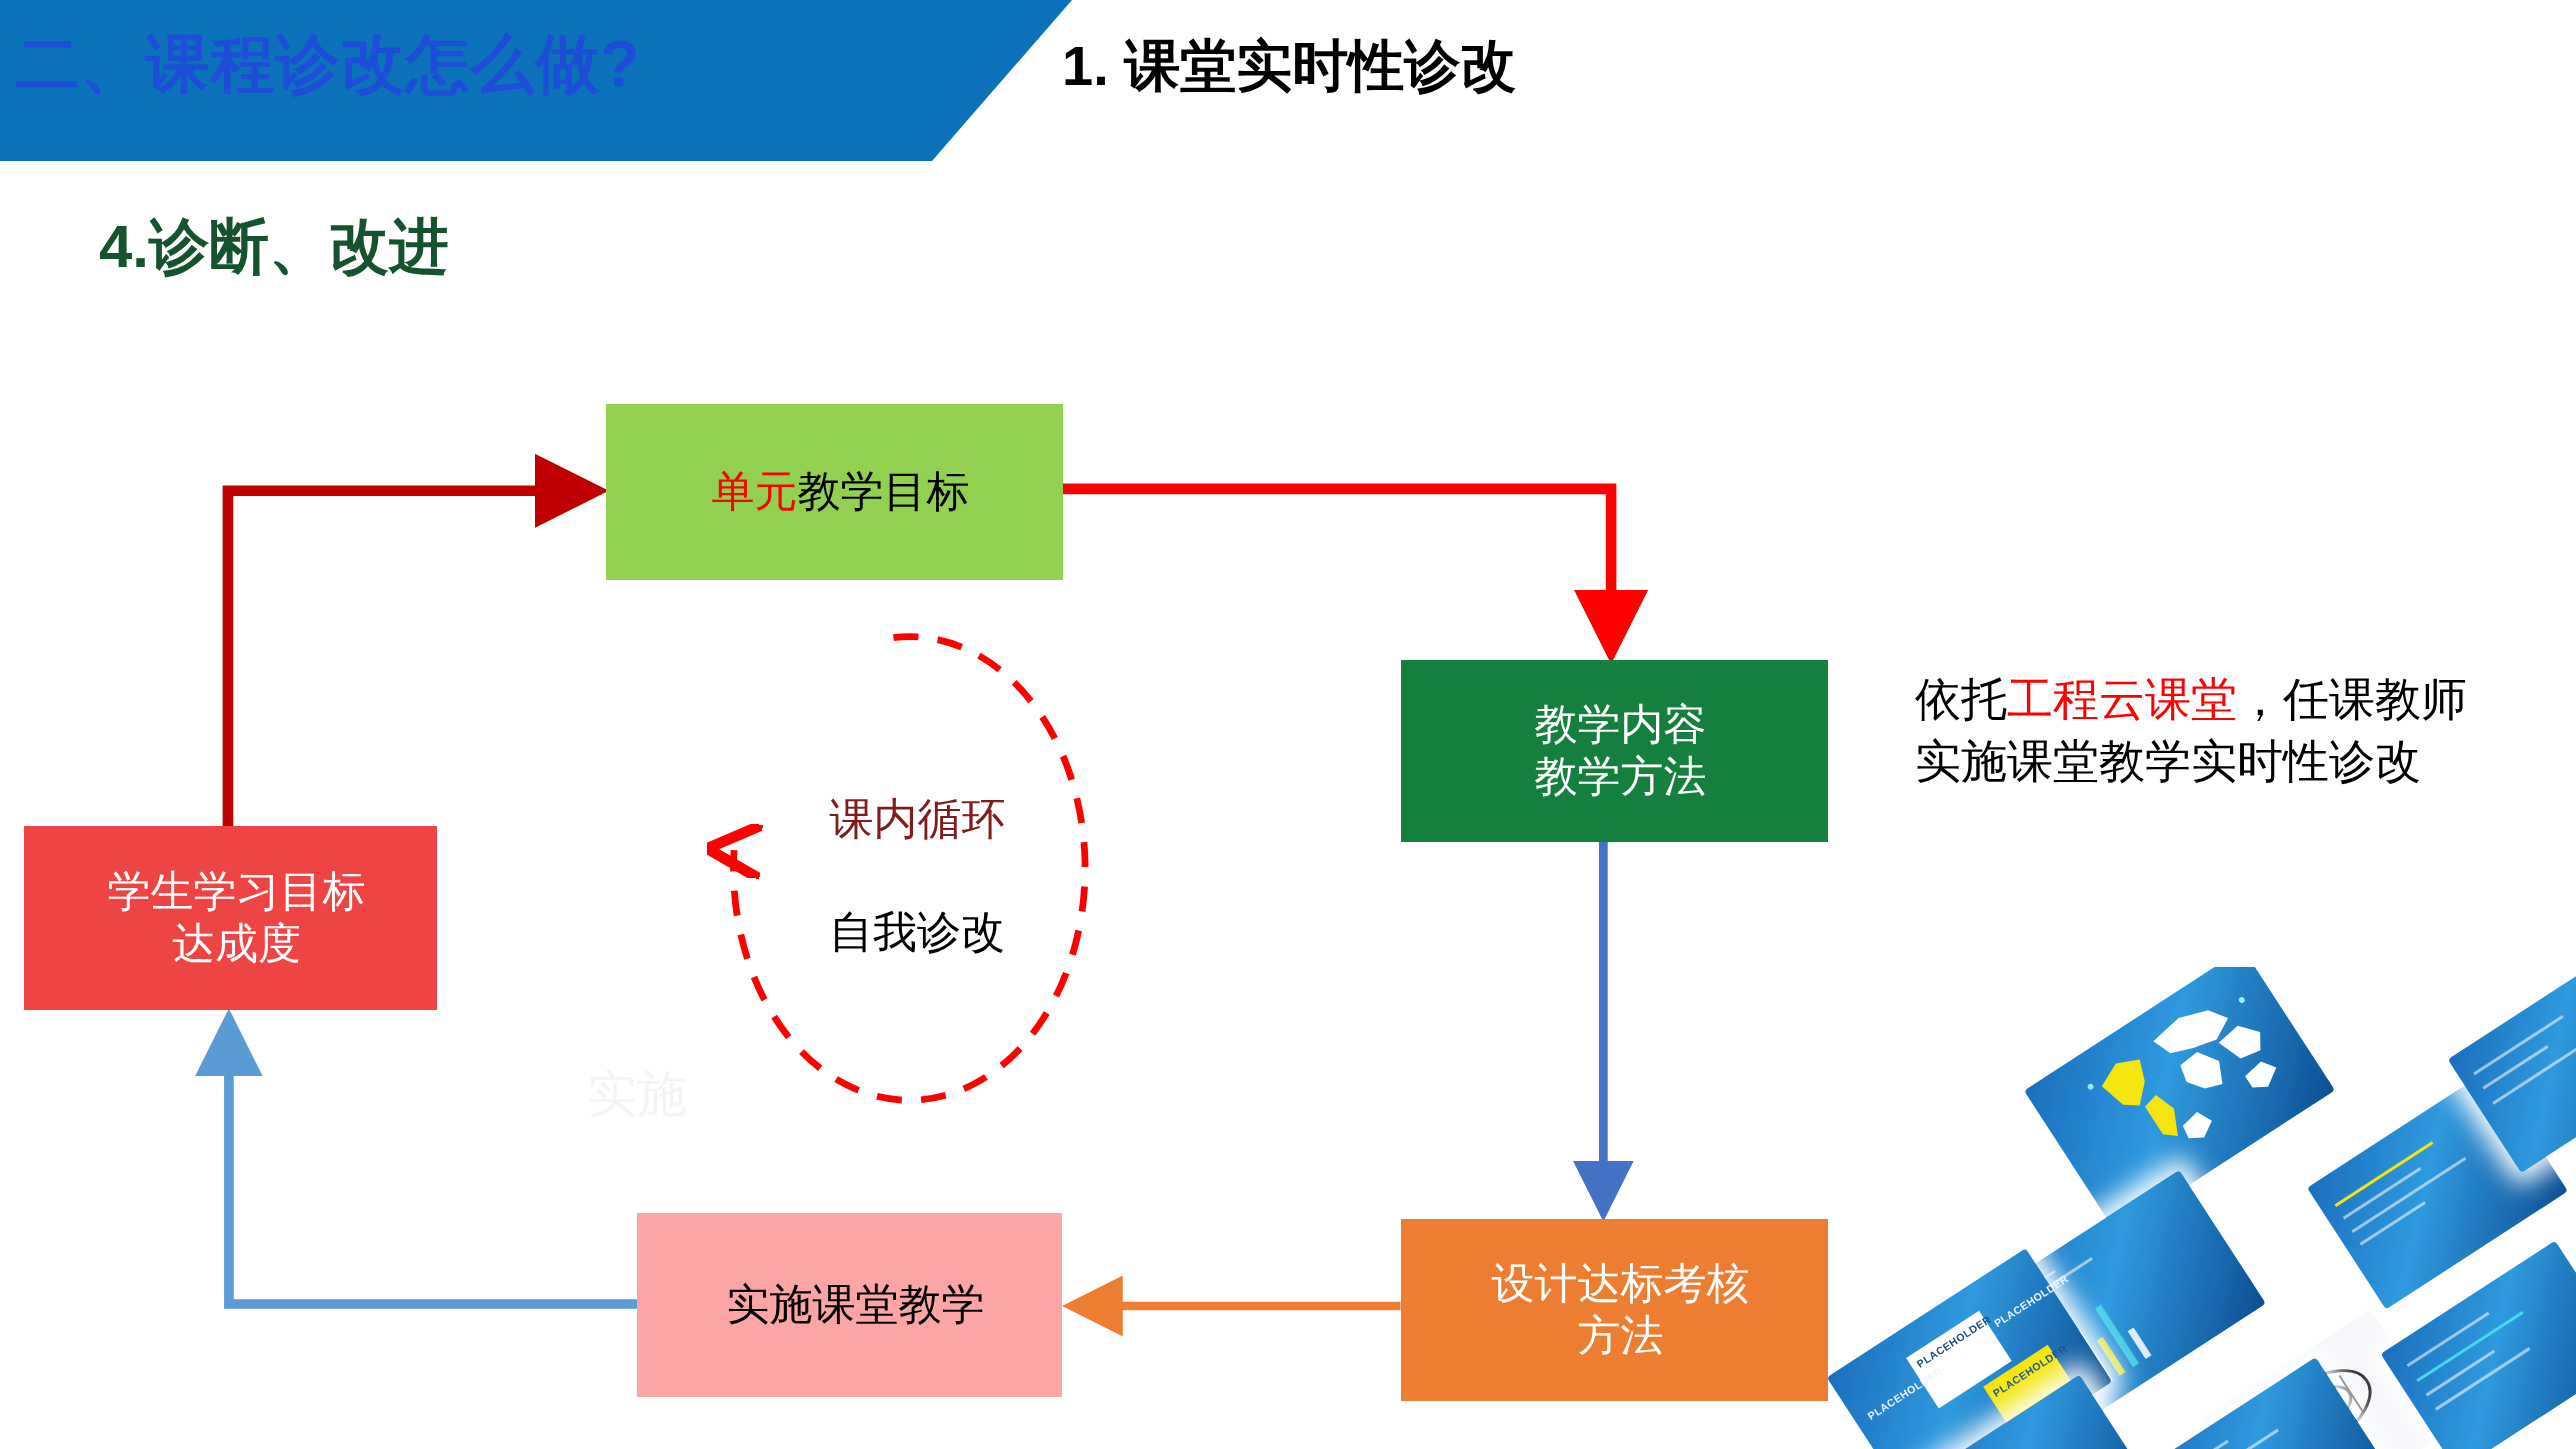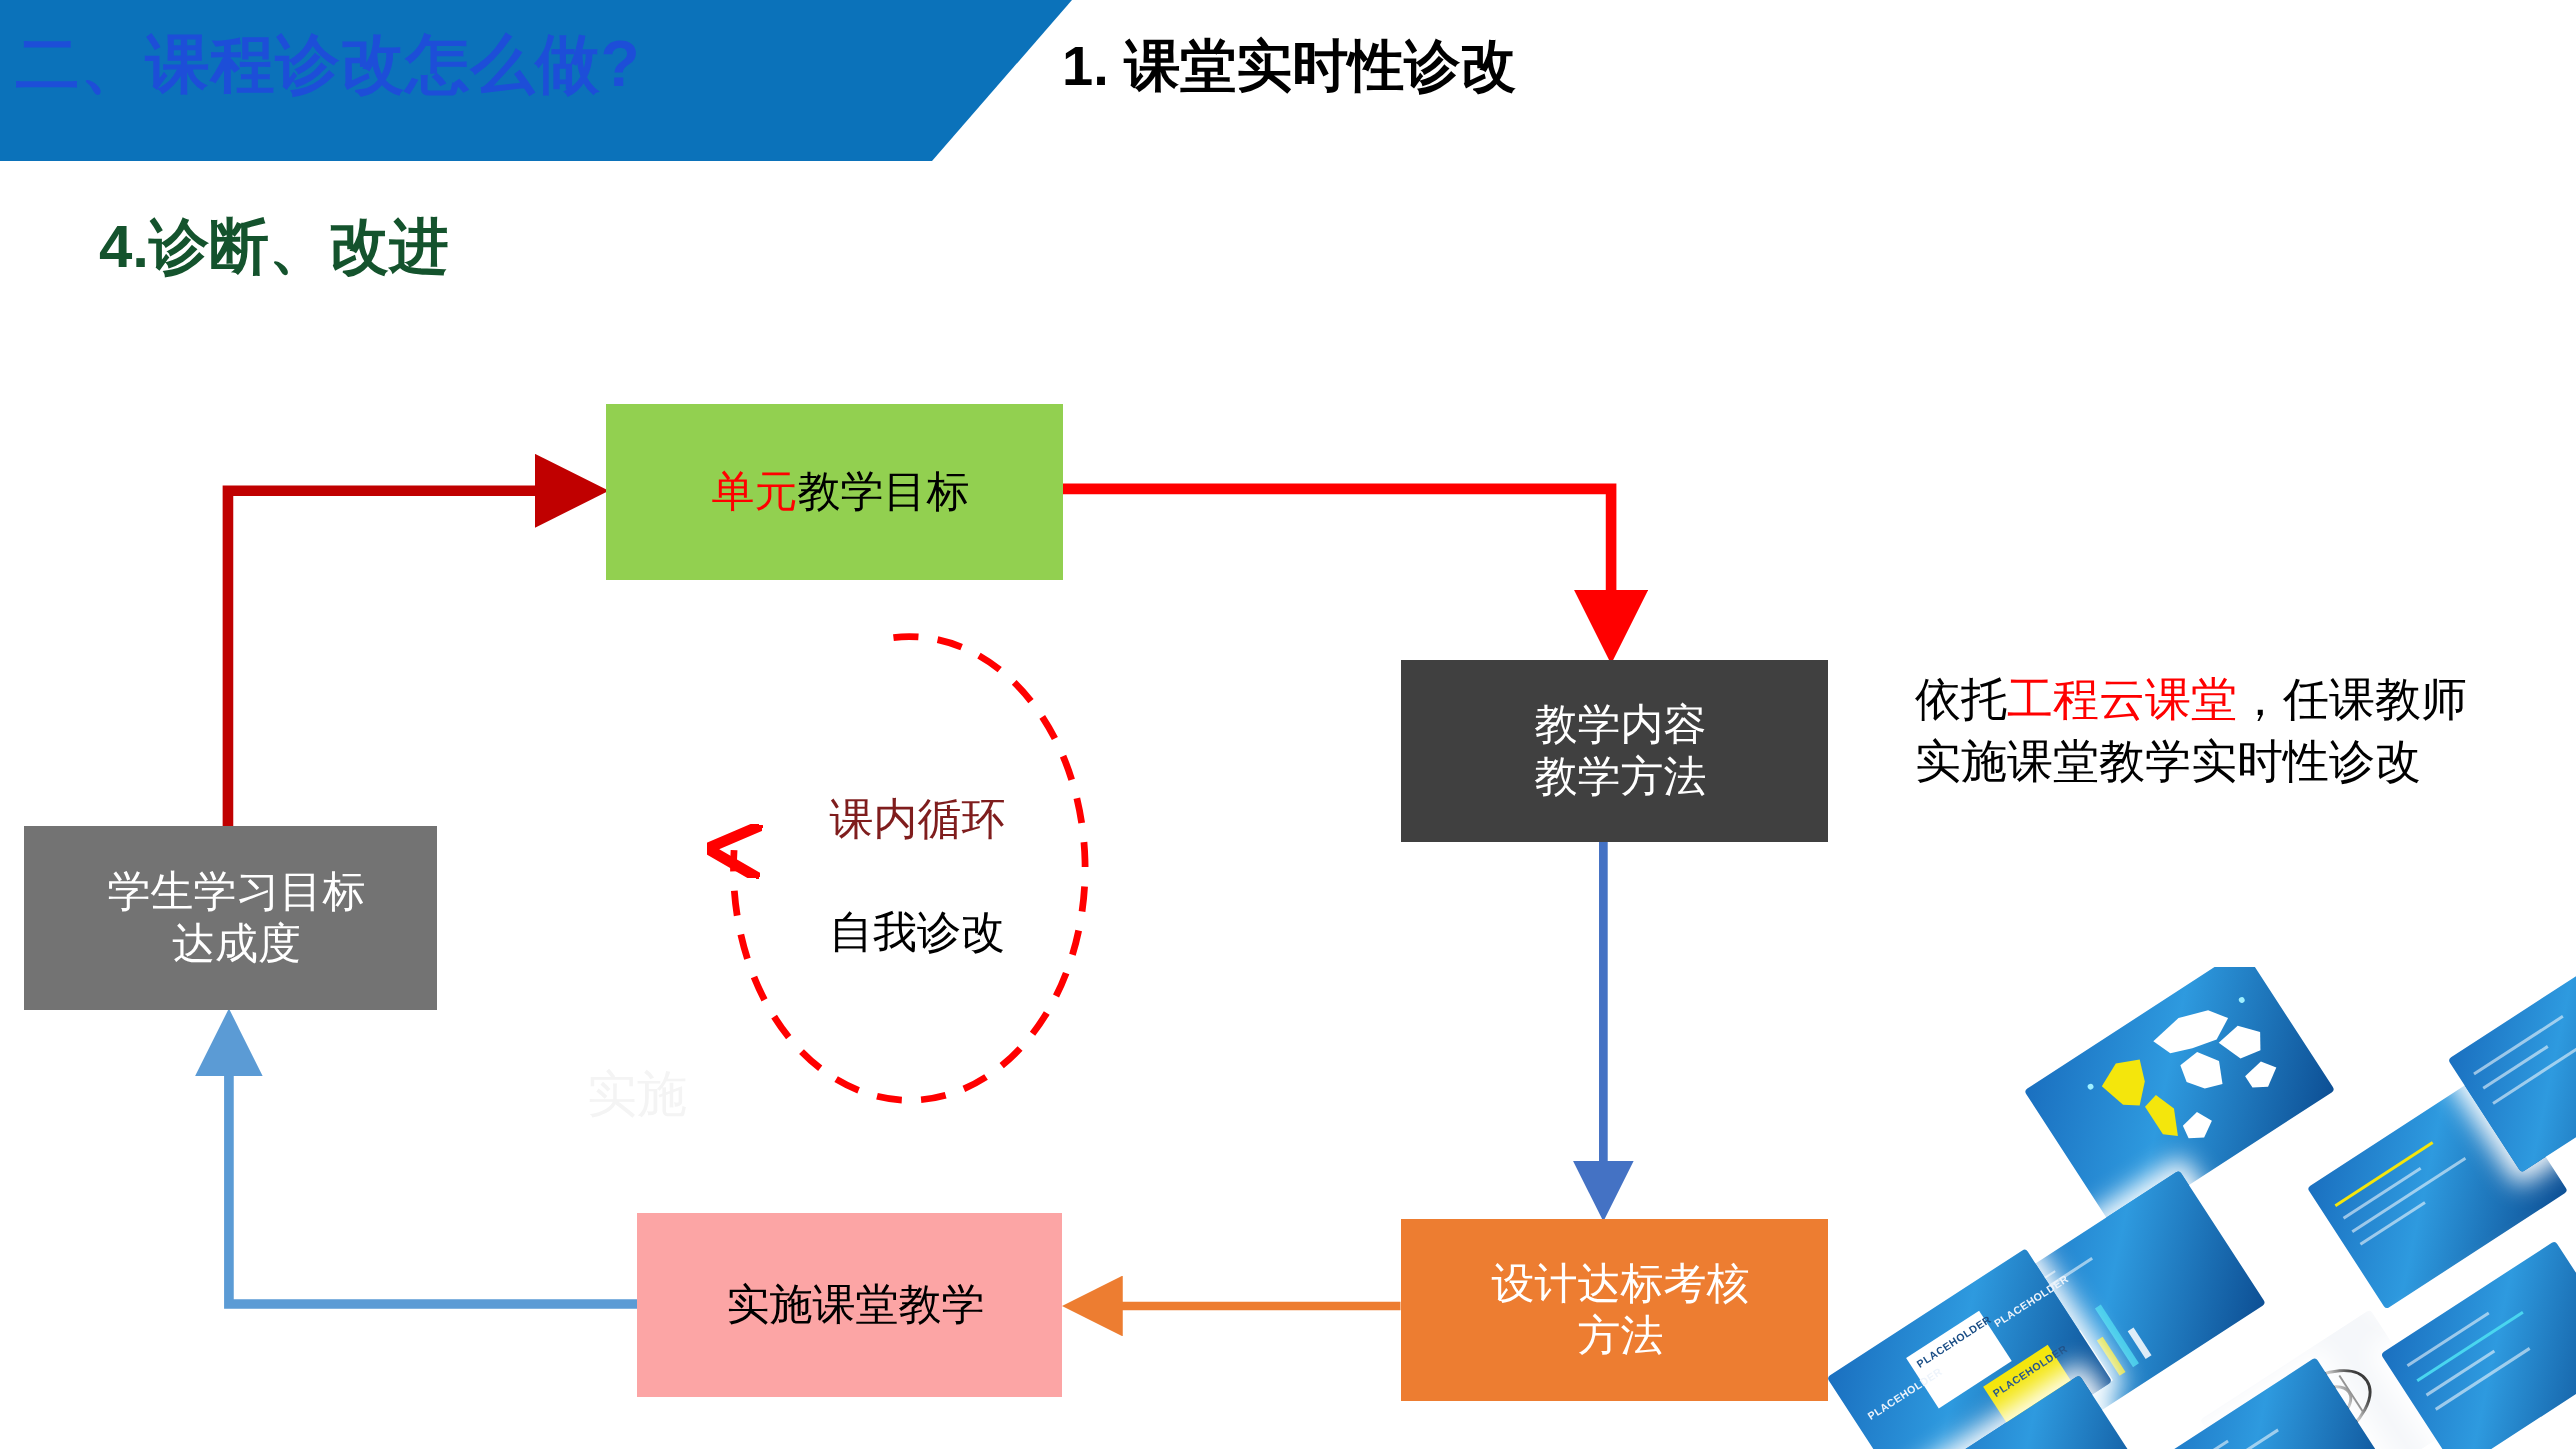--- a/index.html
+++ b/index.html
@@ -124,26 +124,26 @@
     padding-left: 12px;
   }
   #box-goal {
     left: 606px; top: 404px; width: 457px; height: 176px;
     background: #92d050;
     color: #000000;
   }
   #box-goal .hl { color: #ff0000; }
   #box-content {
     left: 1401px; top: 660px; width: 427px; height: 182px;
-    background: #404040;
+    background: #15803d;
     color: #ffffff;
   }
   #box-student {
     left: 24px; top: 826px; width: 413px; height: 184px;
-    background: #737373;
+    background: #ef4444;
     color: #ffffff;
   }
   #box-teach {
     left: 637px; top: 1213px; width: 425px; height: 184px;
     background: #fca5a5;
     color: #000000;
   }
   #box-assess {
     left: 1401px; top: 1219px; width: 427px; height: 182px;
     background: #ed7d31;

